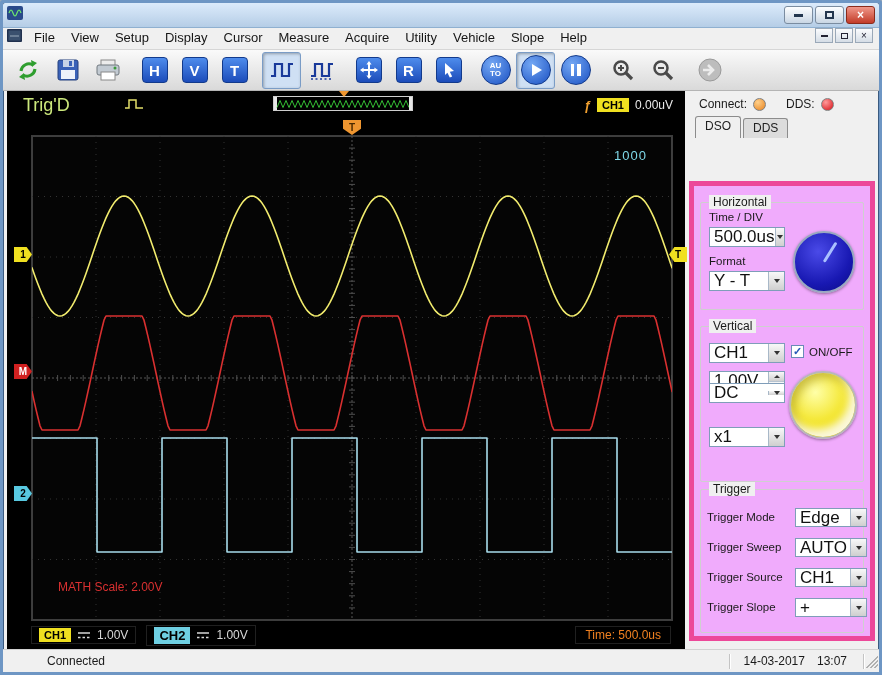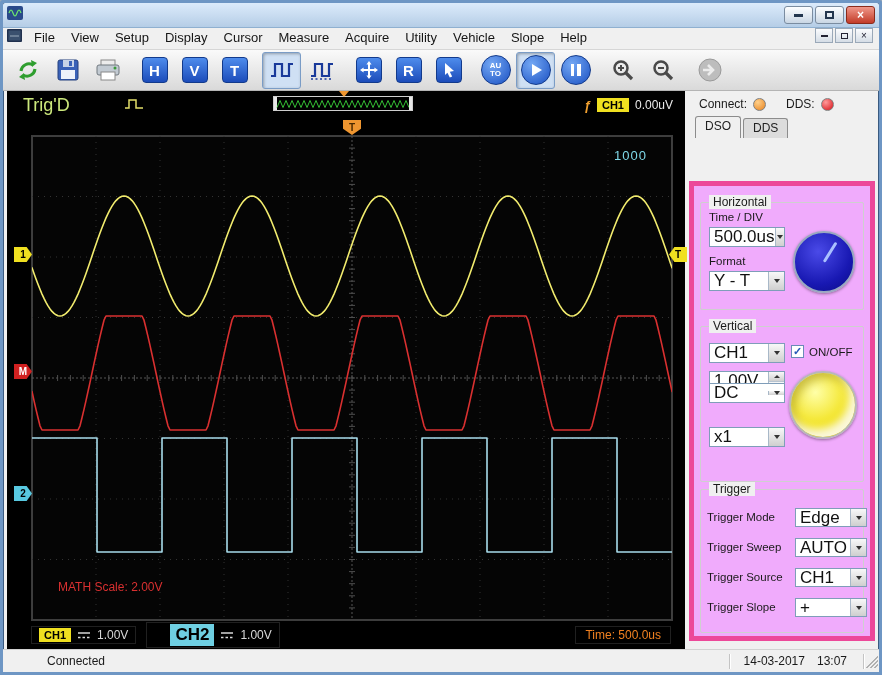--- a/index.html
+++ b/index.html
@@ -35,21 +35,21 @@
   .scope-area{position:absolute;left:4px;top:88px;width:678px;height:558px;background:#000;}
   .trig-box{position:absolute;left:6px;top:4px;height:20px;color:#cce87c;font-size:18px;display:flex;align-items:center;padding-left:10px;}
   .pulse-mini{position:absolute;left:116px;top:6px;}
   .preview{position:absolute;left:266px;top:5px;width:140px;height:15px;border:1px solid #cfcfcf;background:#000;box-sizing:border-box;}
   .preview::before,.preview::after{content:"";position:absolute;top:0;bottom:0;width:3px;background:#e8e8e8;}
   .preview::before{left:0;} .preview::after{right:0;}
   .preview-marker{position:absolute;left:332px;top:0;width:0;height:0;border-left:5px solid transparent;border-right:5px solid transparent;border-top:6px solid #ef9630;}
   .trig-readout{position:absolute;right:12px;top:4px;height:20px;display:flex;align-items:center;gap:6px;font-size:12px;}
   .trig-sym{color:#f0a030;font-weight:bold;font-style:italic;font-size:13px;}
   .badge-y{background:#f0e020;color:#000;font-size:11px;font-weight:bold;padding:1px 5px;}
-  .badge-c{background:#6ecfe2;color:#000;font-size:17px;font-weight:bold;padding:1px 5px;margin-left:16px;}
+  .badge-c{background:#6ecfe2;color:#000;font-size:13px;font-weight:bold;padding:1px 5px;}
   .trig-level{color:#eaeaea;}
   .screen{position:absolute;left:24px;top:44px;width:640px;height:484px;background:#050505;border:1px solid #3c3c3c;box-sizing:content-box;}
   .depth{position:absolute;right:25px;top:12px;color:#7fd8e8;font-size:13px;letter-spacing:1px;}
   .math-scale{position:absolute;left:26px;bottom:26px;color:#d93030;font-size:12px;}
   .mk{position:absolute;width:18px;height:15px;font-size:10px;font-weight:bold;display:flex;align-items:center;justify-content:center;}
   .mk-right{clip-path:polygon(0 0,70% 0,100% 50%,70% 100%,0 100%);}
   .mk-left{clip-path:polygon(100% 0,30% 0,0 50%,30% 100%,100% 100%);}
   .mk-down{clip-path:polygon(0 0,100% 0,100% 58%,50% 100%,0 58%);}
   .readouts{position:absolute;left:24px;top:534px;width:640px;height:20px;display:flex;align-items:center;font-size:12px;}
   .ro{display:flex;align-items:center;gap:6px;background:#000;border:1px solid #202020;padding:1px 7px;margin-right:10px;color:#d8d8d8;}

